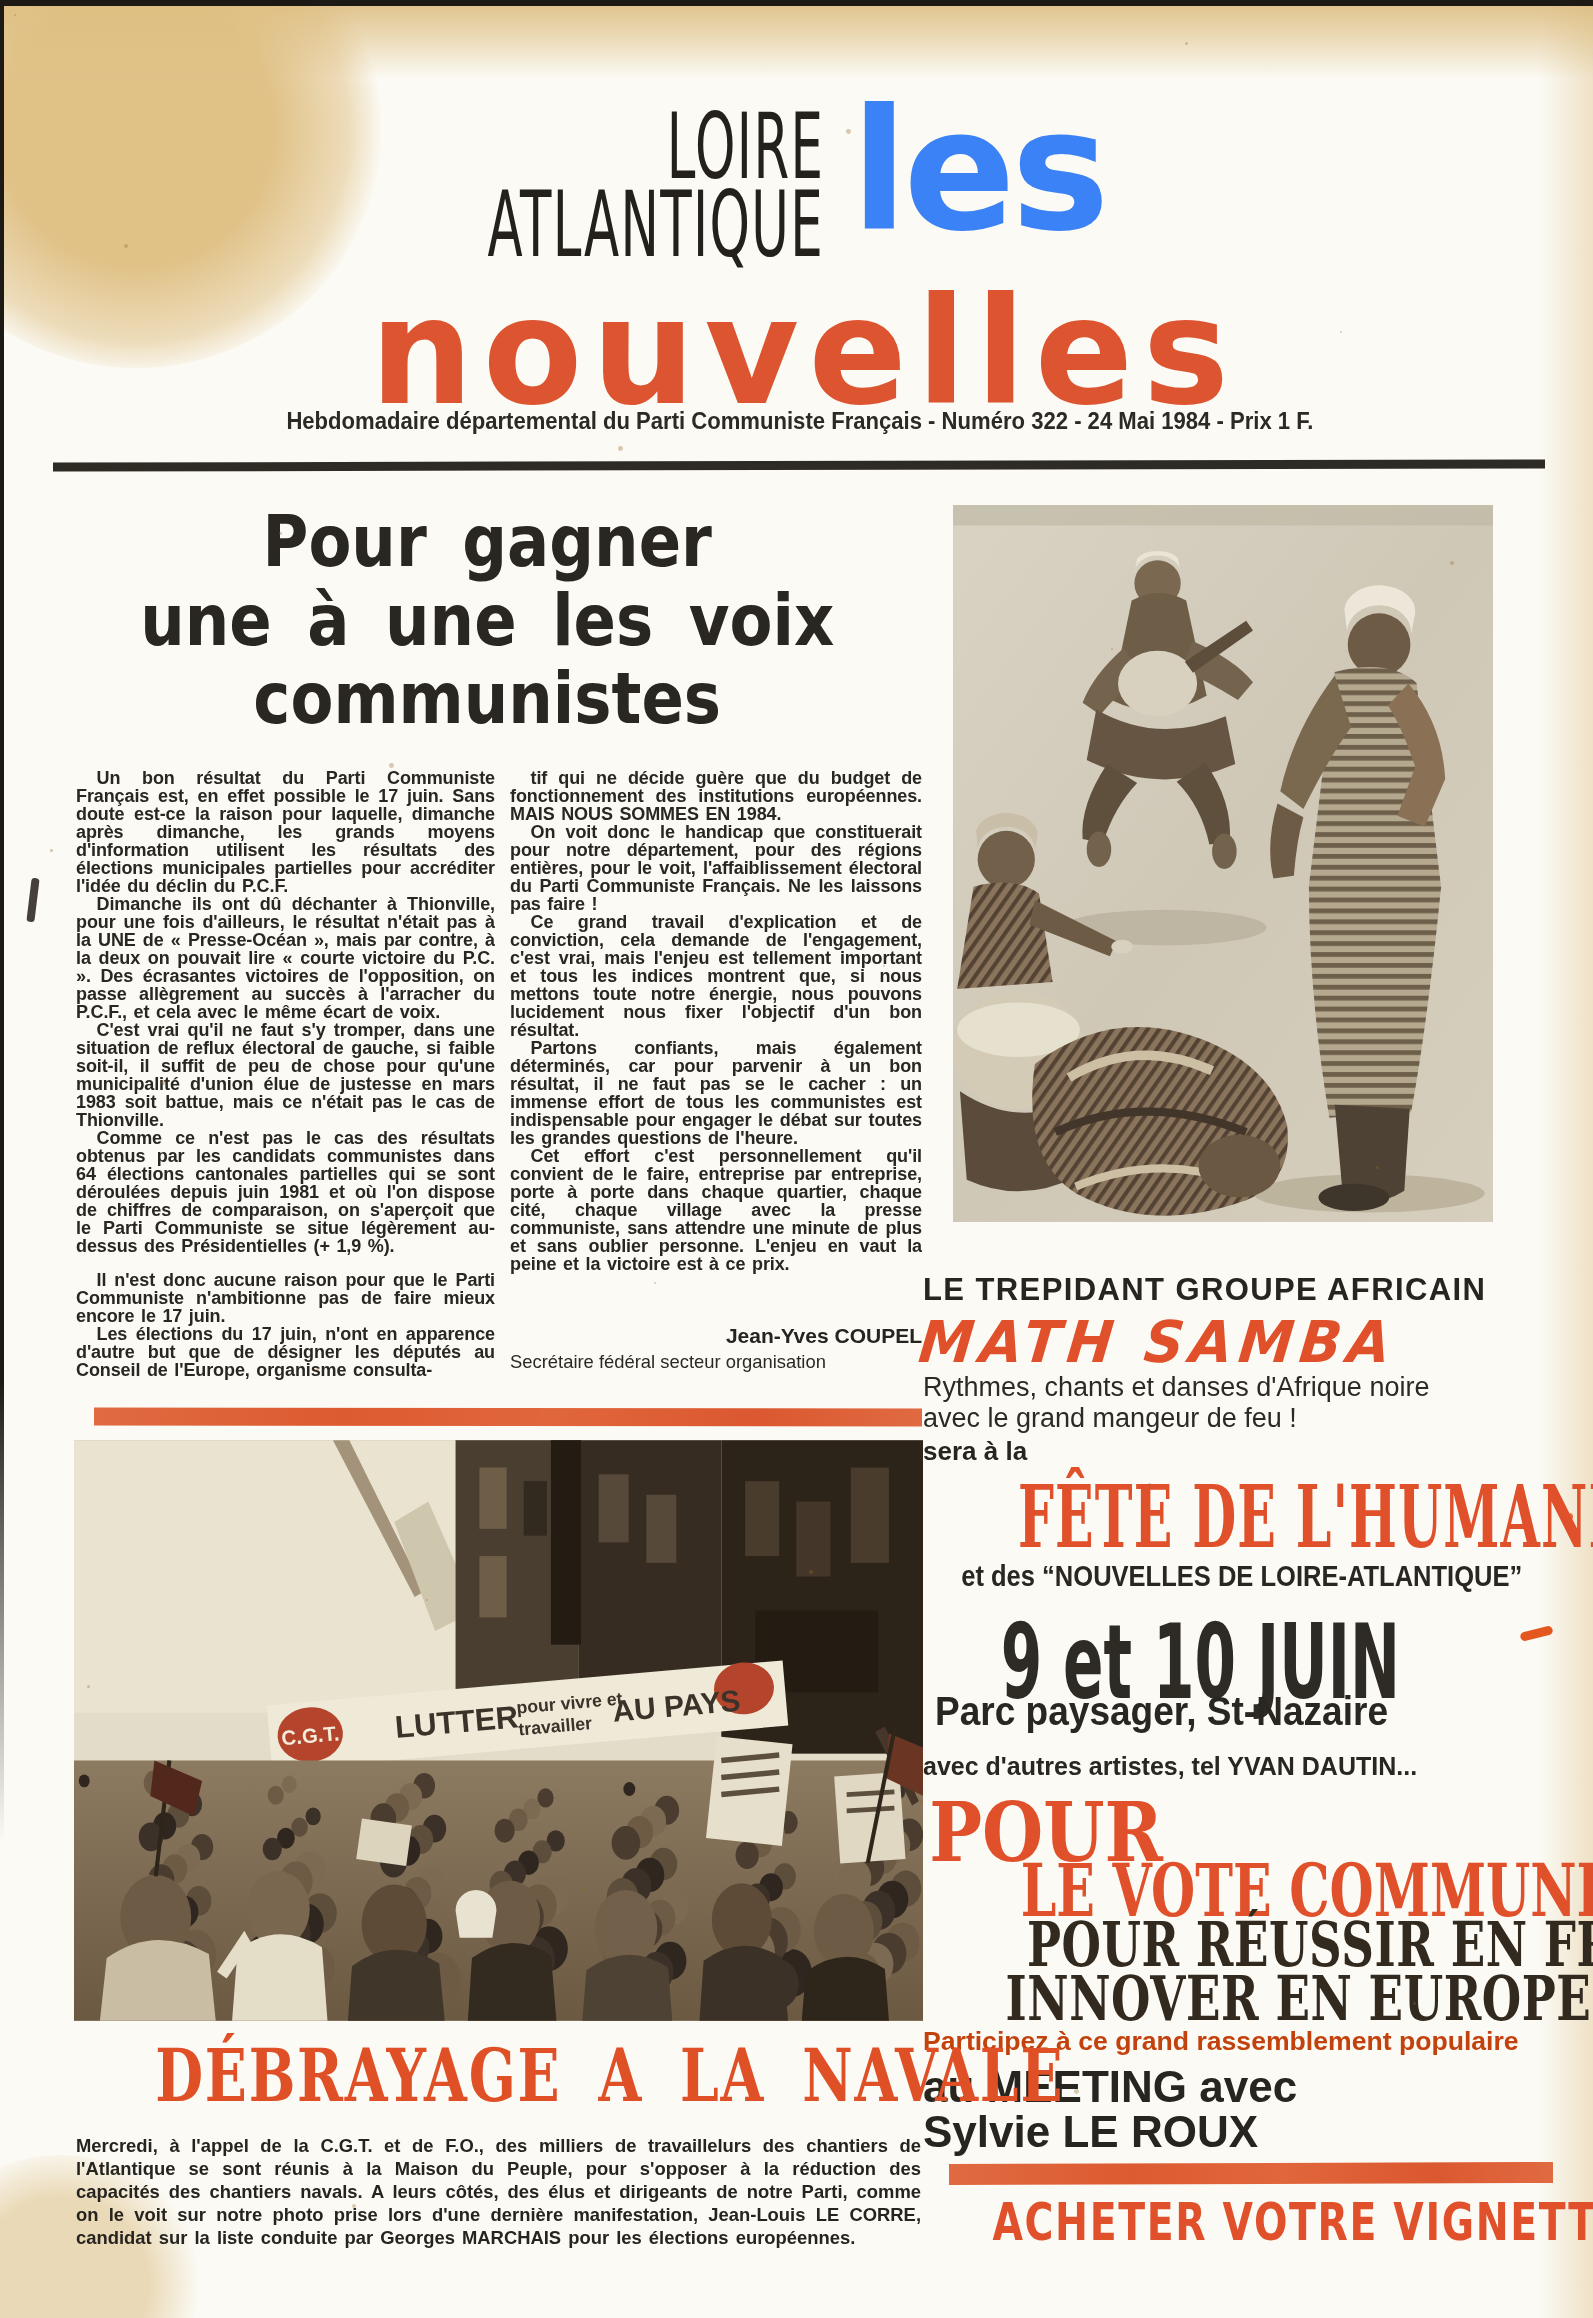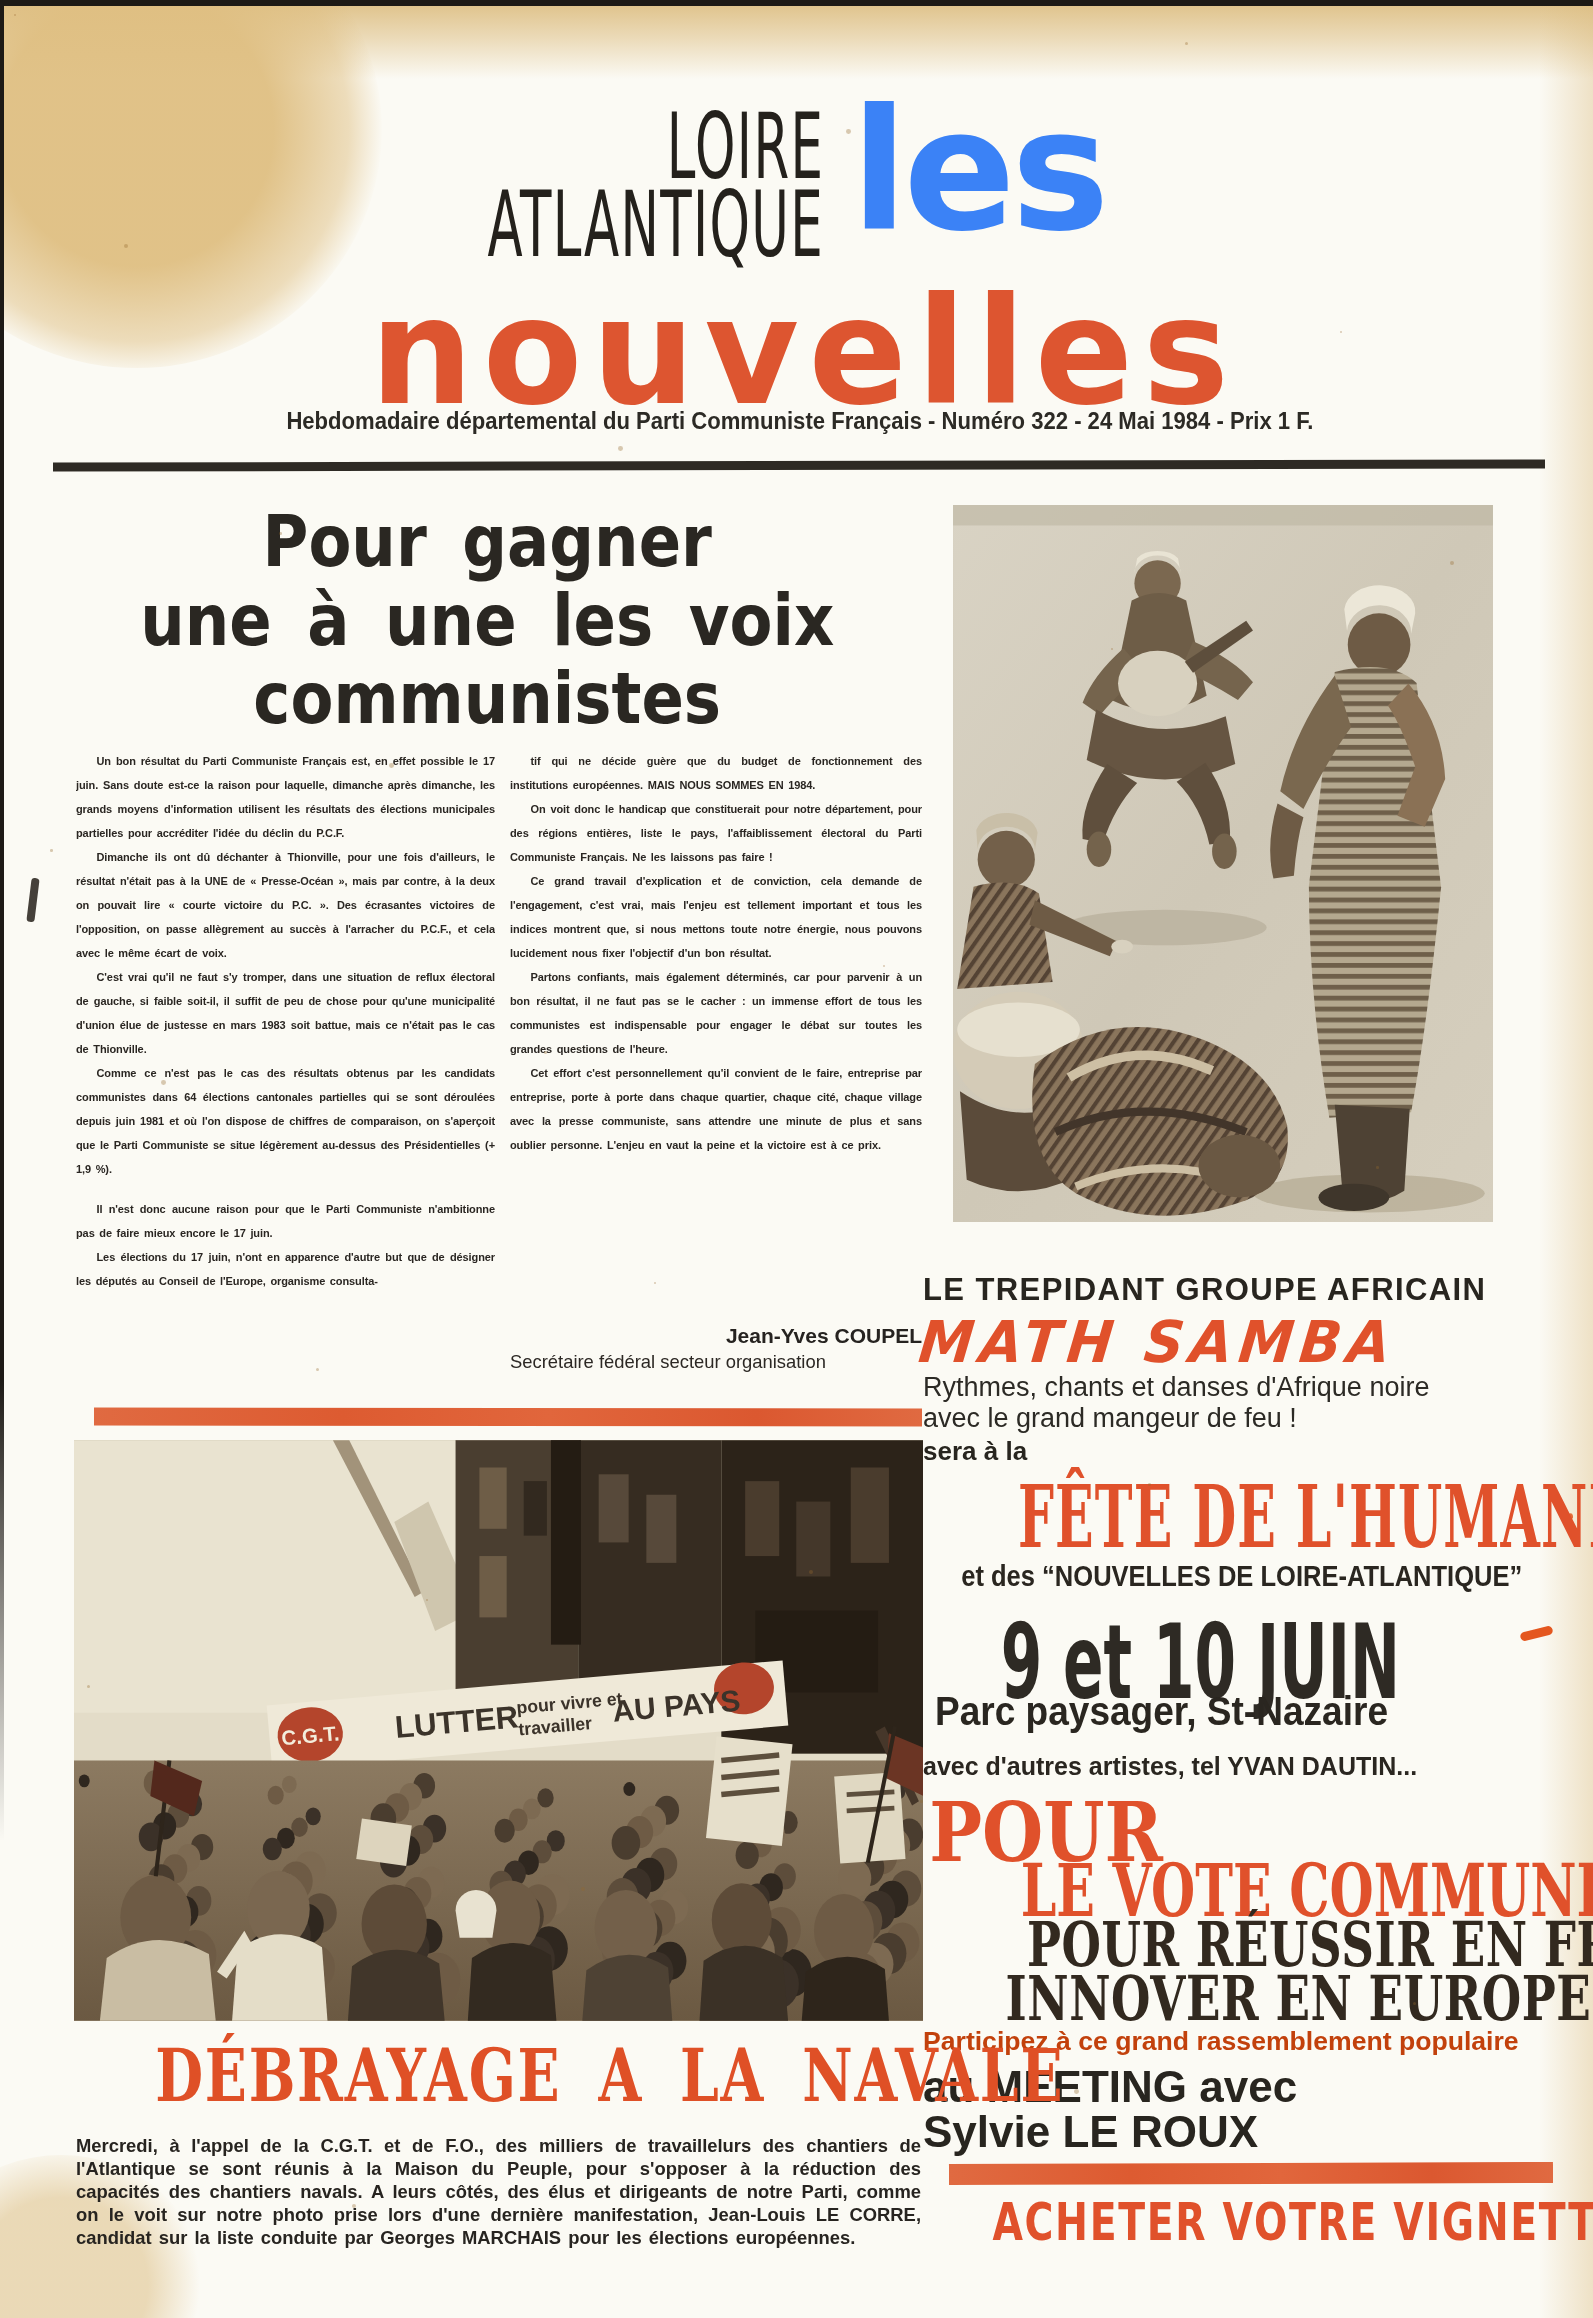--- a/index.html
+++ b/index.html
@@ -35,22 +35,22 @@
   .t-nouv .ib{transform:scale(1.0,1.02);transform-origin:top left;}
   .subtitle{left:55px;top:408px;width:1490px;text-align:center;font-weight:bold;font-size:23px;
             color:#2c2a25;white-space:nowrap;}
   .subtitle .ib{transform:scaleX(.96);transform-origin:center top;}
   .black-rule{left:53px;top:461px;width:1492px;height:8.9px;background:#2e2a24;transform:rotate(-.12deg);}
 
   
   .headline{left:61px;width:852px;text-align:center;font-family:"DejaVu Sans",sans-serif;
             font-weight:bold;color:#2a2722;font-size:68px;line-height:1;white-space:nowrap;word-spacing:15px;}
   .headline .ib{transform:scale(.92,1.05);transform-origin:center top;}
-  .col{font-size:11px;font-weight:bold;line-height:24px;text-align:justify;letter-spacing:-0.1px;
-       word-spacing:1.7px;color:#2a2622;}
+  .col{font-size:18px;font-weight:bold;line-height:18px;text-align:justify;letter-spacing:-0.1px;
+       word-spacing:1.7px;color:#2a2622;margin-top:20px;}
   .col p{margin:0;text-indent:20.5px;}
   .col p:empty{height:16.4px;}
   .sig-name{left:510px;top:1324px;width:412px;text-align:right;font-size:21px;font-weight:bold;color:#262320;}
   .sig-role{left:510px;top:1351px;width:412px;font-size:18.4px;font-weight:normal;color:#2c2824;}
   .bar{background:linear-gradient(90deg,#e06a41,#dd5b31 30%,#e1663c 55%,#db5830 80%,#e06a41);}
   .bar1{left:94px;top:1408px;width:828px;height:18.4px;transform:rotate(.08deg);}
   .bar2{left:949px;top:2163px;width:604px;height:21px;transform:rotate(-.2deg);}
 
   
   .evt{left:923px;width:627px;text-align:left;white-space:nowrap;}
@@ -126,21 +126,21 @@
         <p>Un bon résultat du Parti Communiste Français est, en effet possible le 17 juin. Sans doute est-ce la raison pour laquelle, dimanche après dimanche, les grands moyens d'information utilisent les résultats des élections municipales partielles pour accréditer l'idée du déclin du P.C.F.</p>
         <p>Dimanche ils ont dû déchanter à Thionville, pour une fois d'ailleurs, le résultat n'était pas à la UNE de « Presse-Océan », mais par contre, à la deux on pouvait lire « courte victoire du P.C. ». Des écrasantes victoires de l'opposition, on passe allègrement au succès à l'arracher du P.C.F., et cela avec le même écart de voix.</p>
         <p>C'est vrai qu'il ne faut s'y tromper, dans une situation de reflux électoral de gauche, si faible soit-il, il suffit de peu de chose pour qu'une municipalité d'union élue de justesse en mars 1983 soit battue, mais ce n'était pas le cas de Thionville.</p>
         <p>Comme ce n'est pas le cas des résultats obtenus par les candidats communistes dans 64 élections cantonales partielles qui se sont déroulées depuis juin 1981 et où l'on dispose de chiffres de comparaison, on s'aperçoit que le Parti Communiste se situe légèrement au-dessus des Présidentielles (+ 1,9 %).</p>
         <p></p>
         <p>Il n'est donc aucune raison pour que le Parti Communiste n'ambitionne pas de faire mieux encore le 17 juin.</p>
         <p>Les élections du 17 juin, n'ont en apparence d'autre but que de désigner les députés au Conseil de l'Europe, organisme consulta-</p>
       </div>
     <div class="abs col" style="left:510px;top:749px;width:412px;height:573px;overflow:hidden;">
         <p>tif qui ne décide guère que du budget de fonctionnement des institutions européennes. MAIS NOUS SOMMES EN 1984.</p>
-        <p>On voit donc le handicap que constituerait pour notre département, pour des régions entières, liste le pays, l'affaiblissement électoral du Parti Communiste Français. Ne les laissons pas faire !</p>
+        <p>On voit donc le handicap que constituerait pour notre département, pour des régions entières, pour le voit, l'affaiblissement électoral du Parti Communiste Français. Ne les laissons pas faire !</p>
         <p>Ce grand travail d'explication et de conviction, cela demande de l'engagement, c'est vrai, mais l'enjeu est tellement important et tous les indices montrent que, si nous mettons toute notre énergie, nous pouvons lucidement nous fixer l'objectif d'un bon résultat.</p>
         <p>Partons confiants, mais également déterminés, car pour parvenir à un bon résultat, il ne faut pas se le cacher : un immense effort de tous les communistes est indispensable pour engager le débat sur toutes les grandes questions de l'heure.</p>
         <p>Cet effort c'est personnellement qu'il convient de le faire, entreprise par entreprise, porte à porte dans chaque quartier, chaque cité, chaque village avec la presse communiste, sans attendre une minute de plus et sans oublier personne. L'enjeu en vaut la peine et la victoire est à ce prix.</p>
       </div>
 
     <div class="abs sig-name">Jean-Yves COUPEL</div>
     <div class="abs sig-role">Secrétaire fédéral secteur organisation</div>
     <div class="abs bar bar1"></div>
   </section>
 

